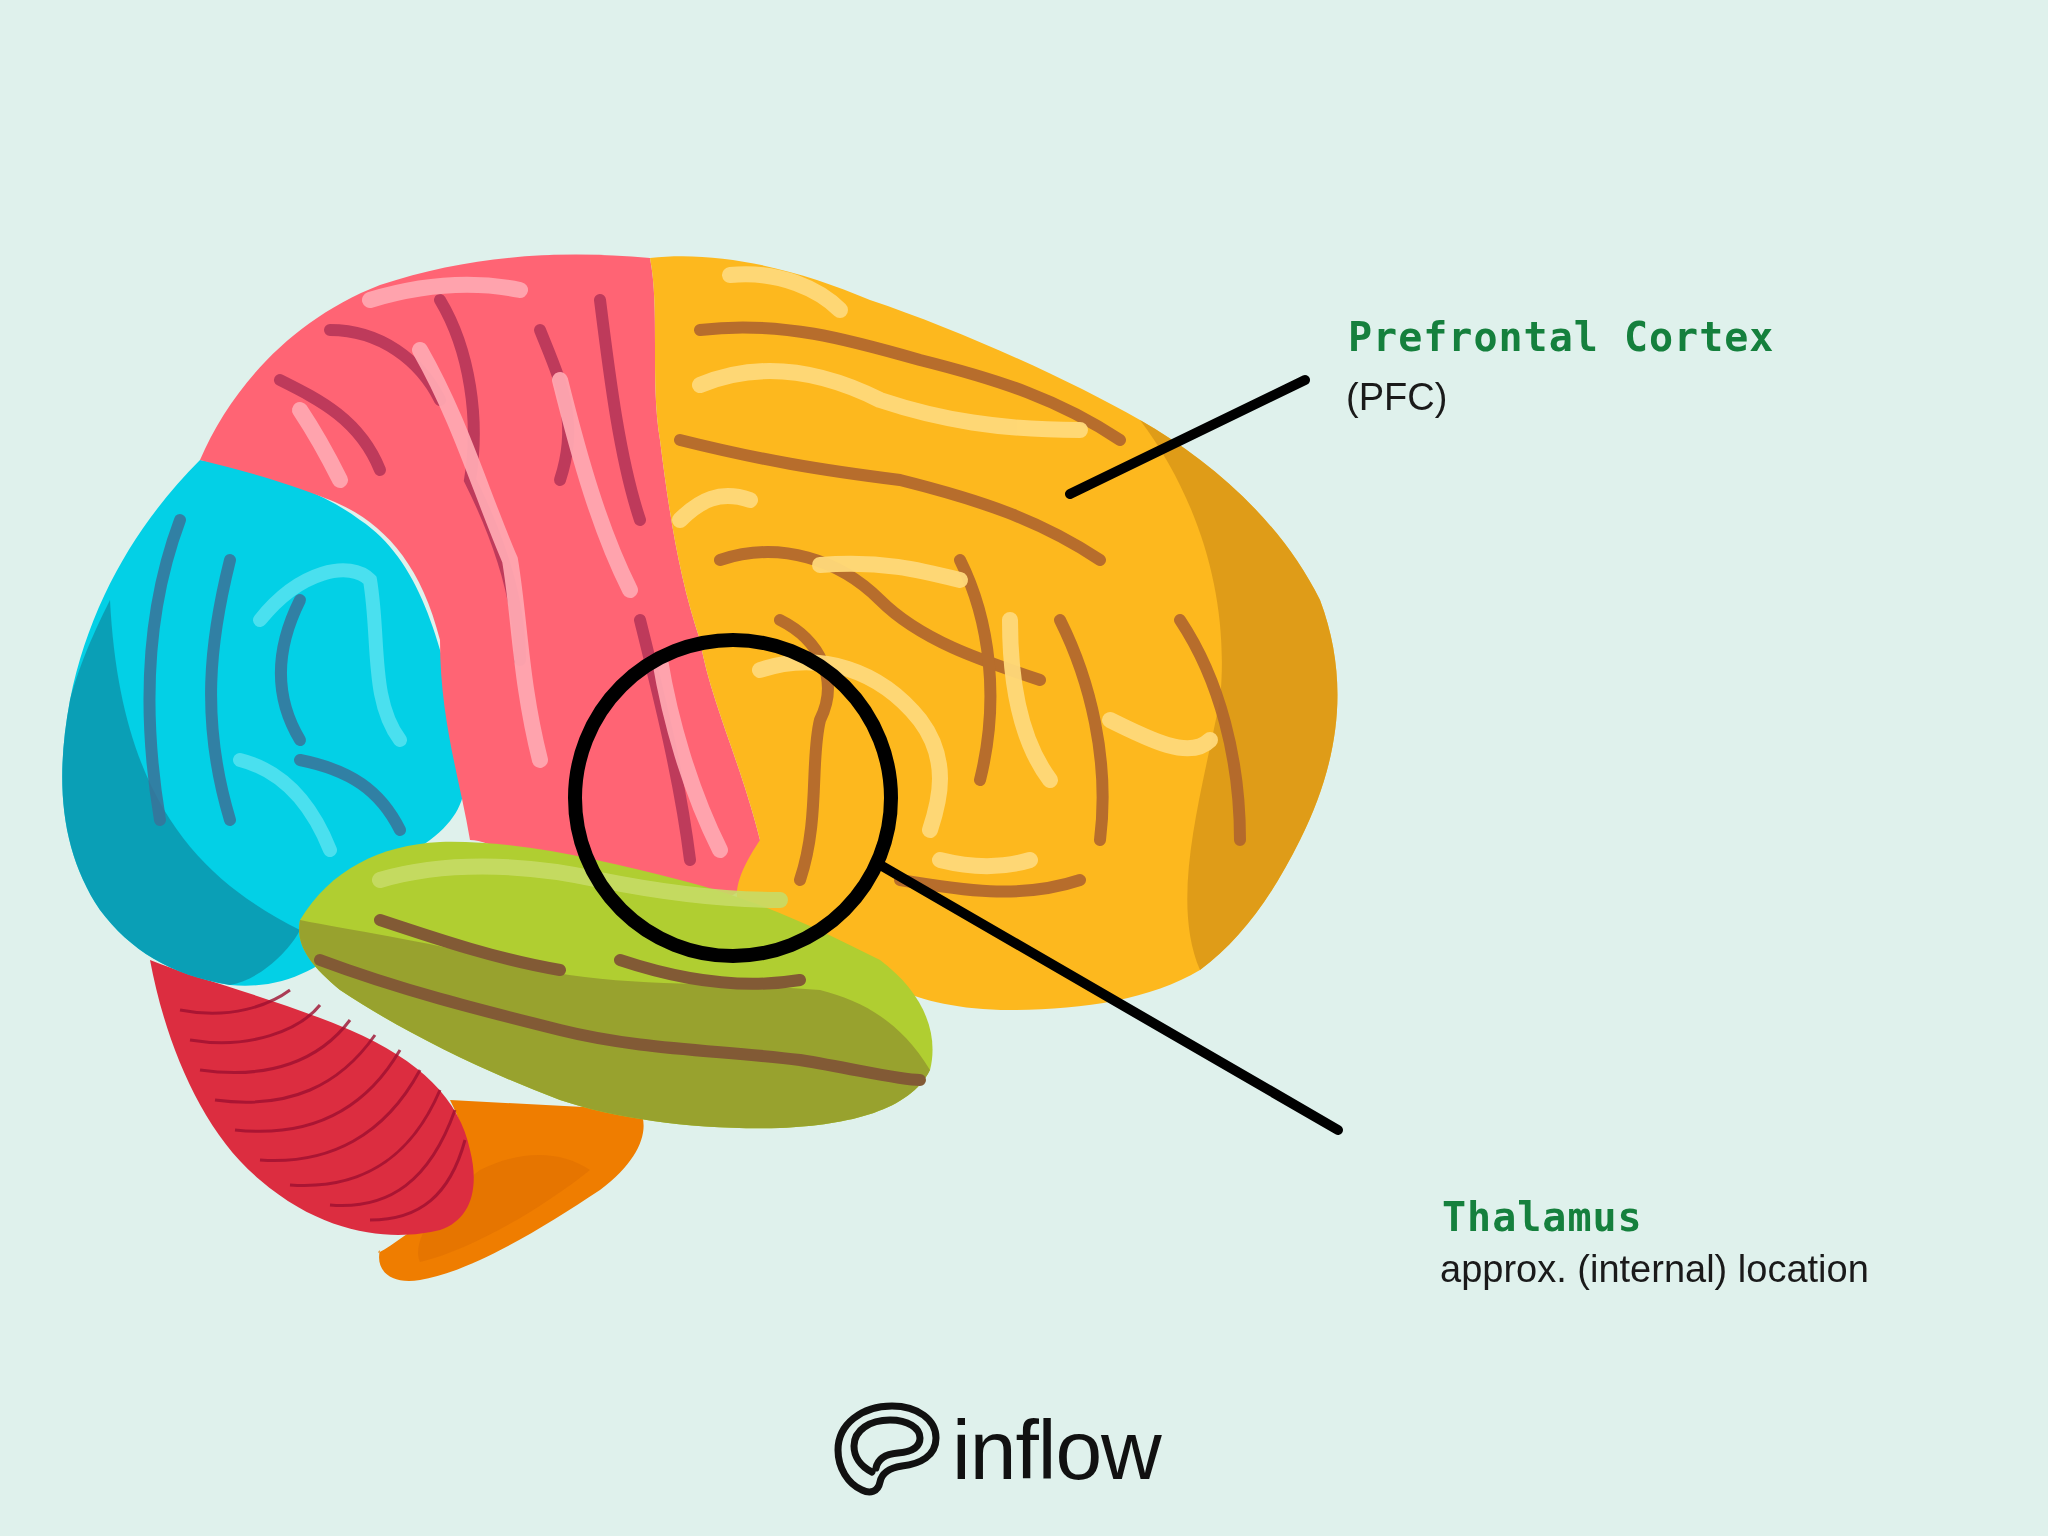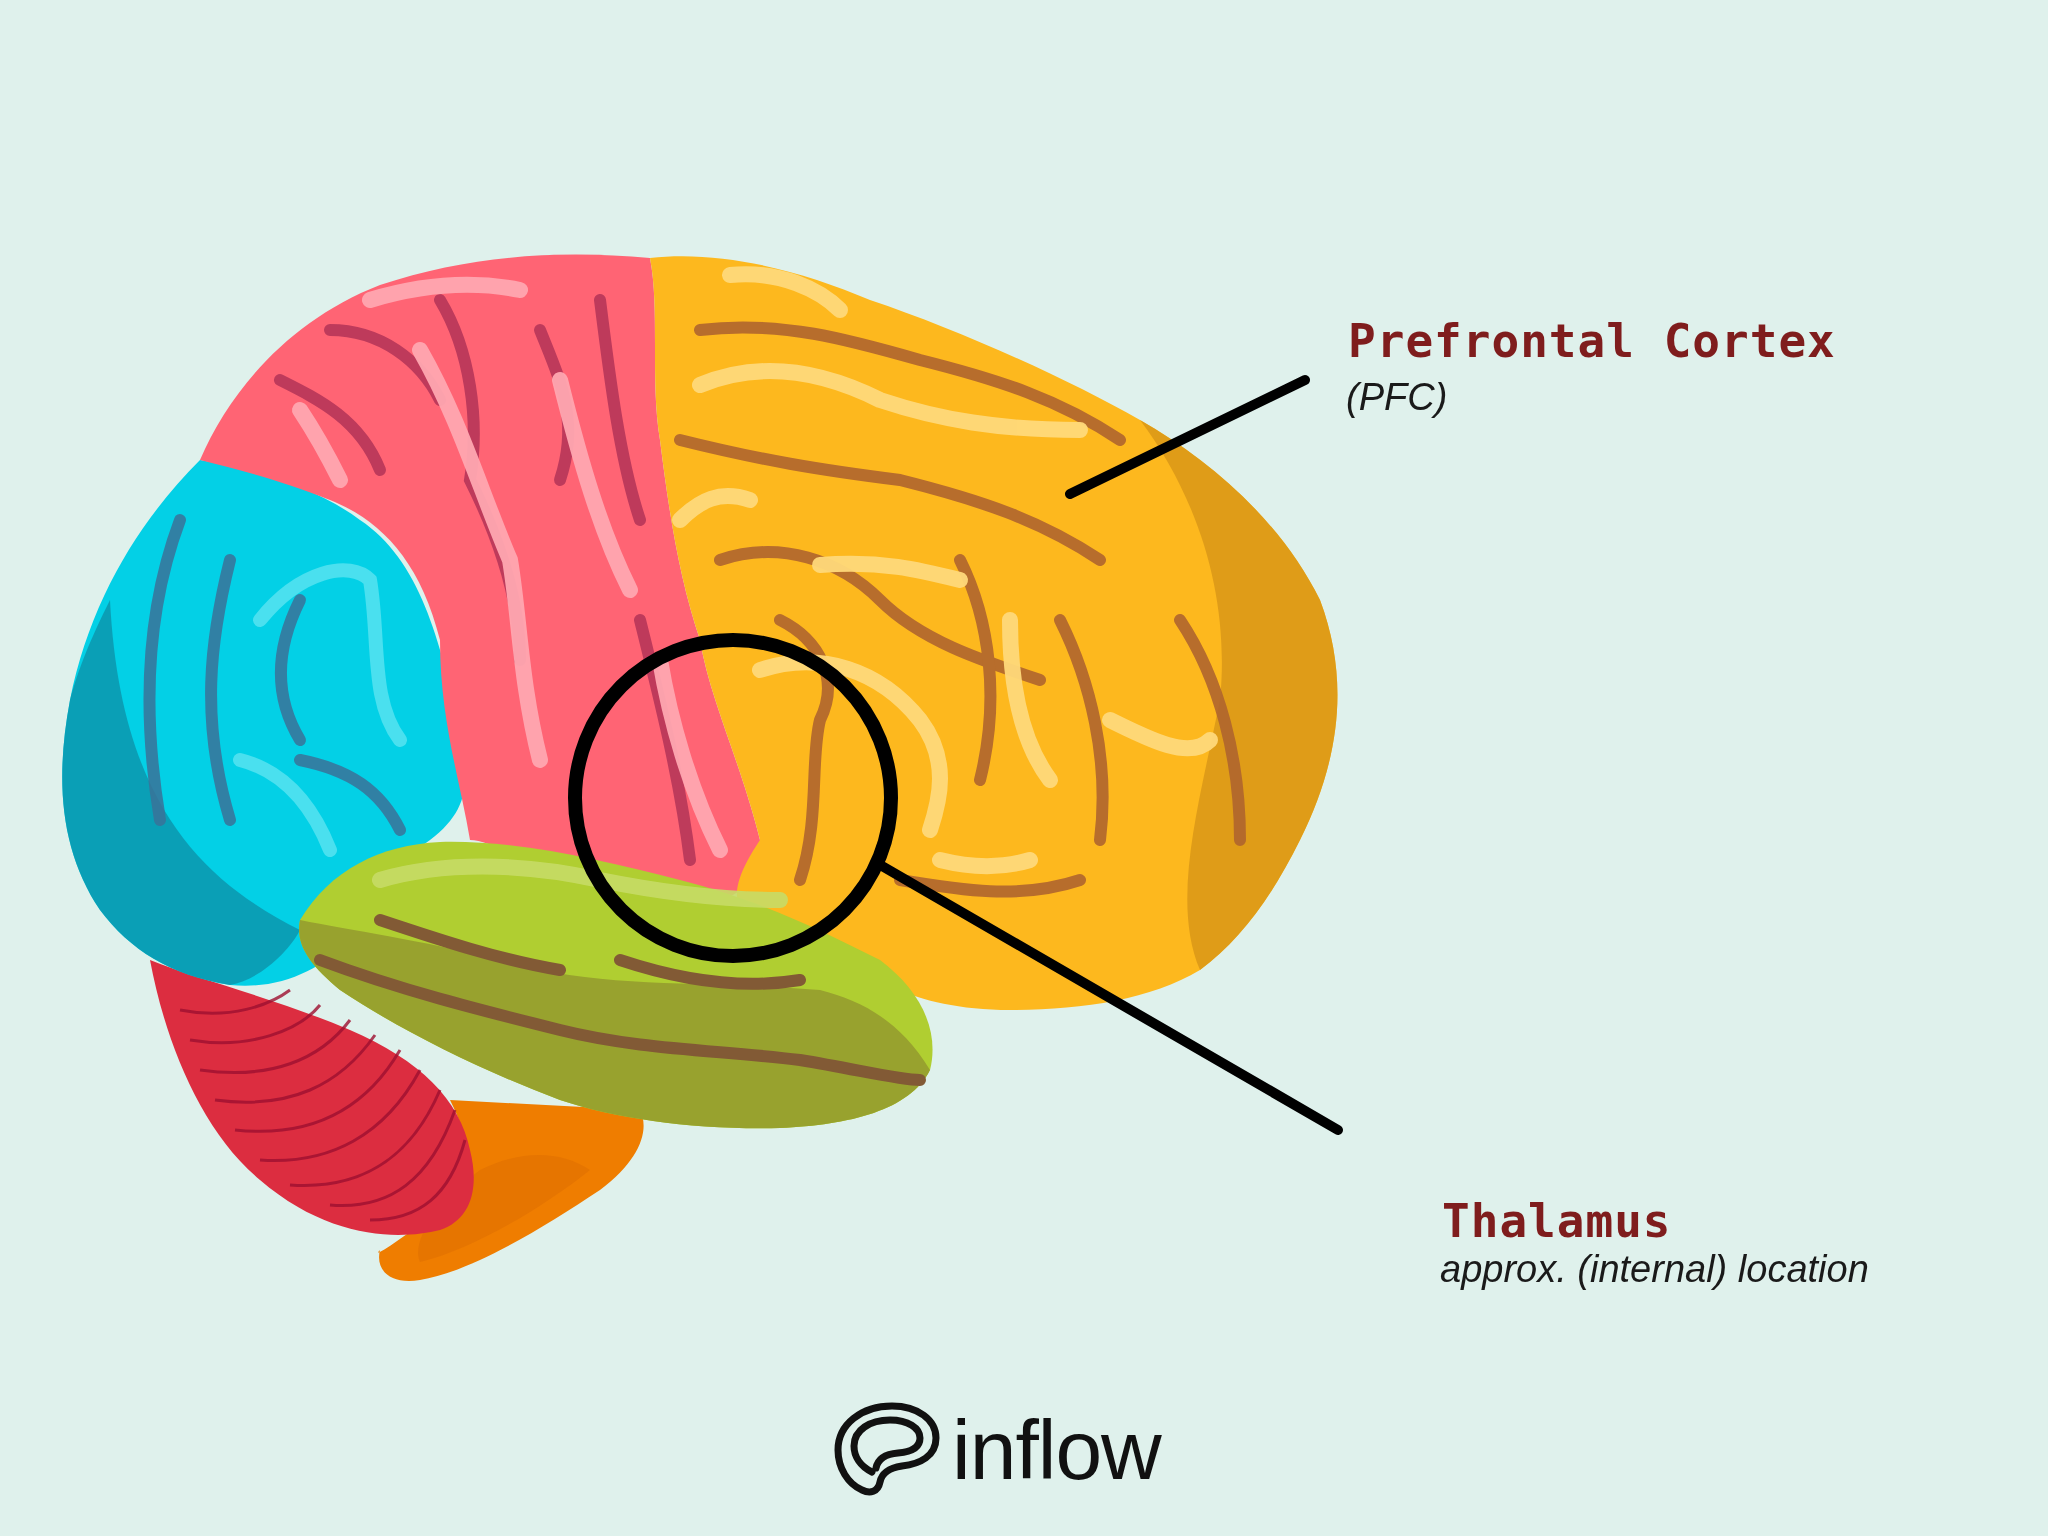--- a/index.html
+++ b/index.html
@@ -7,29 +7,28 @@
     width: 2048px; height: 1536px; overflow: hidden;
     background: #dff1ec;
     position: relative;
     font-family: "DejaVu Sans", sans-serif;
   }
   #brain-svg { position: absolute; left: 0; top: 0; }
   .label-title {
     position: absolute;
     font-family: "DejaVu Sans Mono", "Liberation Mono", monospace;
     font-weight: bold;
-    font-size: 46px;
-    color: #7f1d1d;
+    font-size: 40px;
+    color: #15803d;
     letter-spacing: 1px;
     white-space: nowrap;
   }
   .label-sub {
     position: absolute;
     font-family: "Liberation Sans", sans-serif;
-    font-style: italic;
     font-size: 38px;
     color: #1a1a1a;
     white-space: nowrap;
   }
   #logo {
     position: absolute; left: 832px; top: 1398px;
     display: flex; align-items: center; gap: 10px;
   }
   #logo-text {
     font-family: "Liberation Sans", sans-serif;

